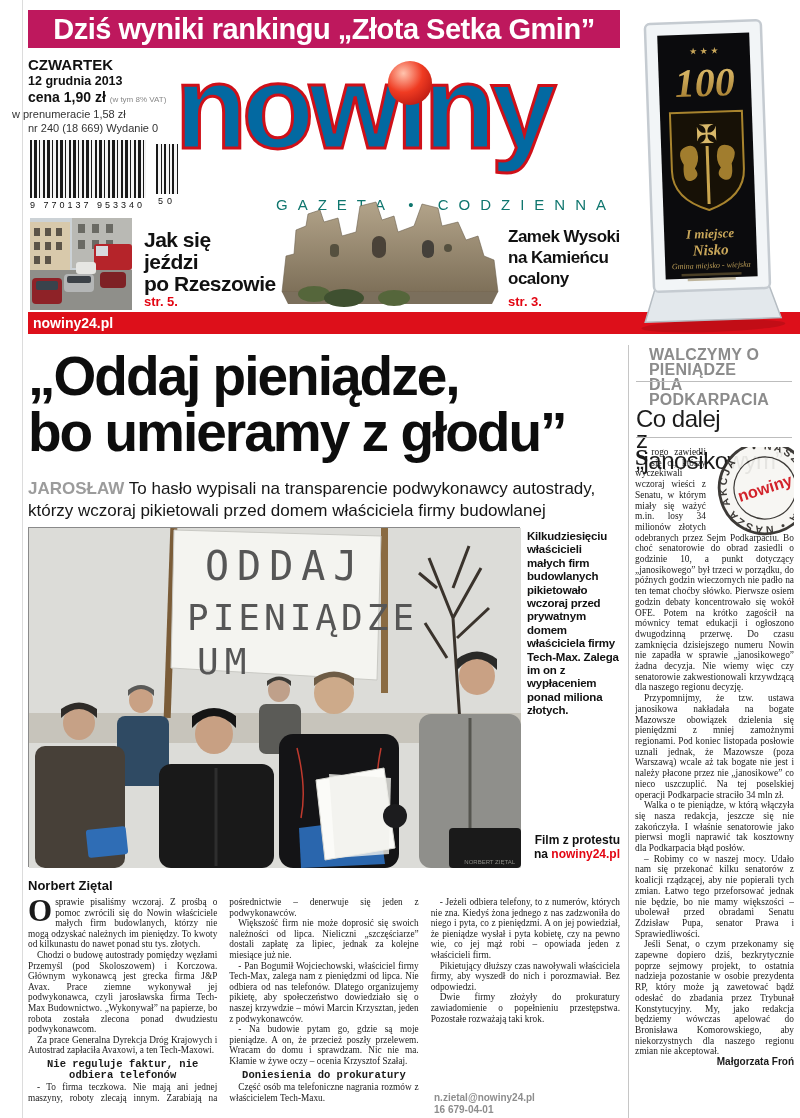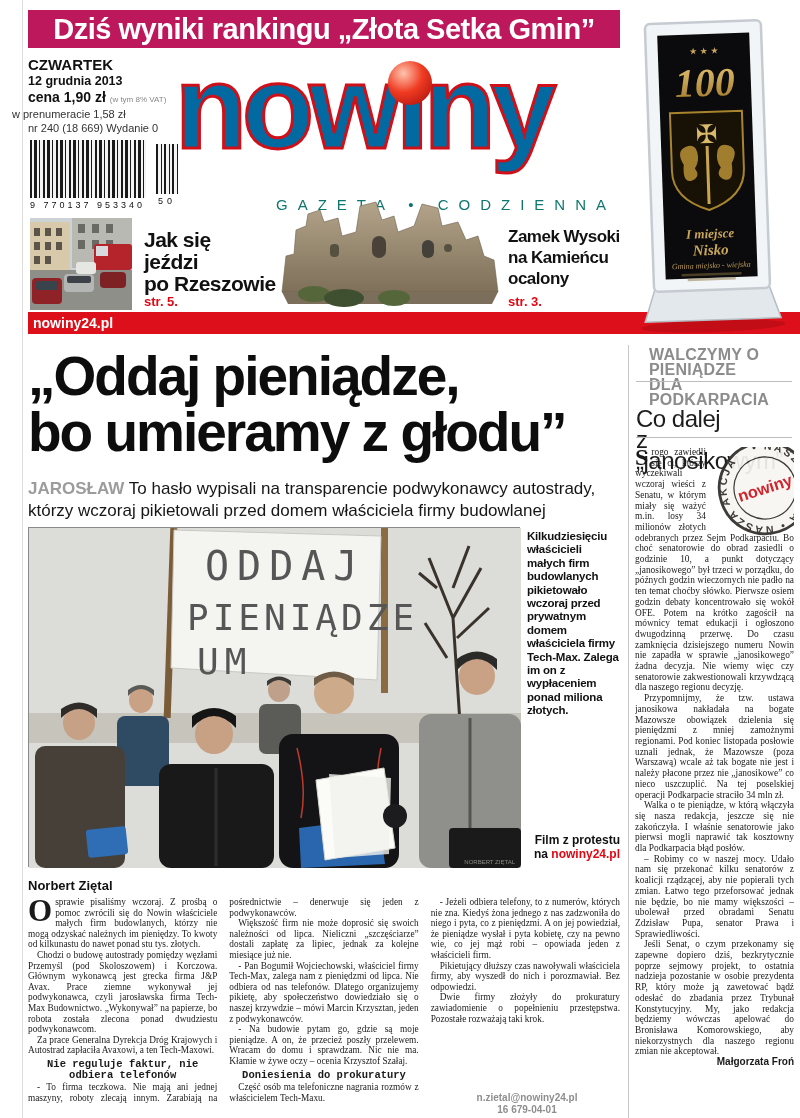--- a/index.html
+++ b/index.html
@@ -63,21 +63,21 @@
   .author { position:absolute; left:28px; top:878px; font-size:13px; font-weight:bold; }
 
   .columns { position:absolute; left:28px; top:897px; width:592px; height:221px; overflow:hidden;
              column-count:3; column-gap:12px; column-fill:auto;
              font-family:"Liberation Serif", serif; font-size:9.3px; line-height:10.6px; text-align:justify; color:#1a1a1a; }
   .para { text-align:justify; }
   .para.plain { text-indent:9px; }
   .para.sub { font-family:Liberation Mono, monospace; font-weight:bold; font-size:10.5px;
               text-align:center; text-indent:0; margin:3px 0 2px; break-inside:avoid; }
   .dropcap { float:left; font-weight:bold; font-size:31px; line-height:25px; padding:1px 3px 0 0; font-family:"Liberation Serif", serif; }
-  .contact { position:absolute; left:430px; top:1092px; width:190px; text-align:center; background:#fff;
+  .contact { position:absolute; left:430px; top:1092px; width:190px; text-align:left; background:#fff;
              font-size:10px; line-height:12px; font-weight:bold; color:#8e8e8e; padding-left:4px; }
 
   
   .v-divider { position:absolute; left:628px; top:345px; width:1px; height:773px; background:#c6c6c6; }
   .sb-kicker { position:absolute; left:649px; top:347px; font-size:16px; line-height:15px; font-weight:bold;
                color:#8c8c8c; letter-spacing:0.2px; }
   .sb-rule1 { position:absolute; left:636px; top:381px; width:156px; height:1px; background:#bdbdbd; }
   .sb-title { position:absolute; left:636px; top:388px; font-size:24px; line-height:21px; color:#1c1c1c; letter-spacing:-0.5px;margin-top:20px; }
   .sb-rule2 { position:absolute; left:636px; top:437px; width:156px; height:1px; background:#bdbdbd; }
   .sb-body  { position:absolute; left:635px; top:447px; width:159px; height:668px; overflow:hidden;

